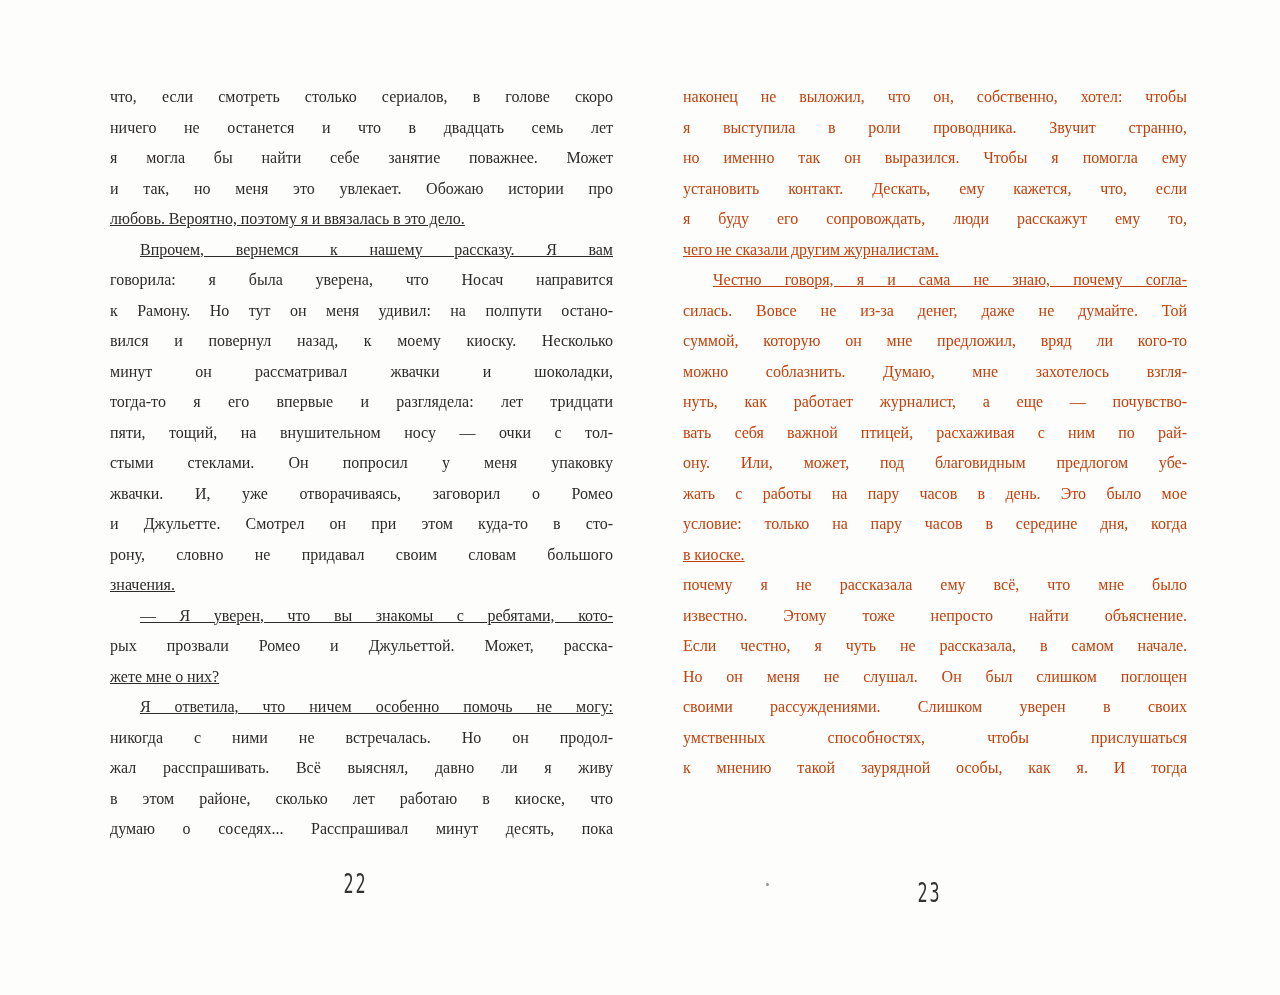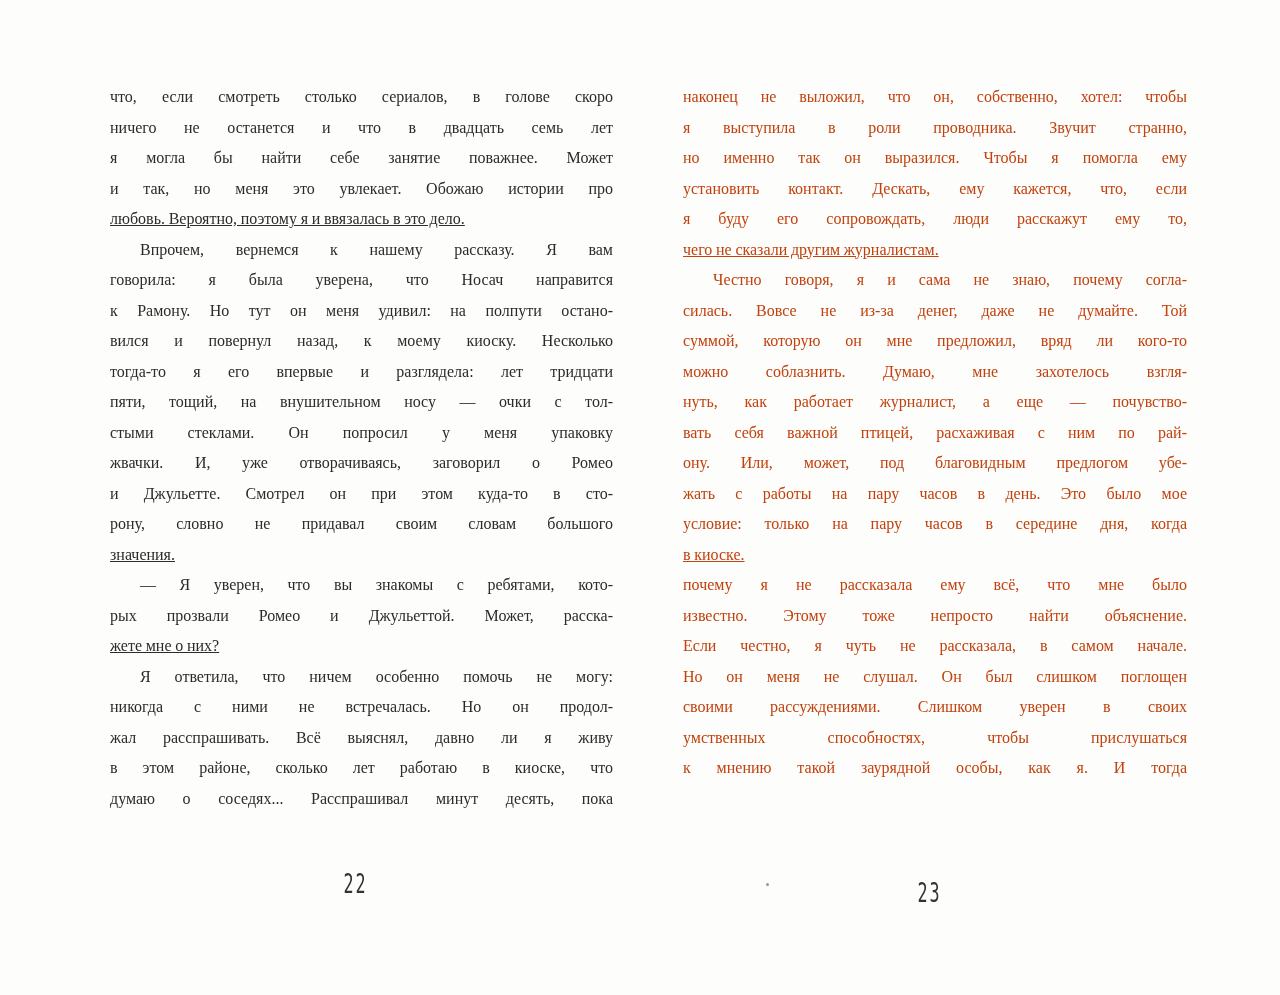--- a/index.html
+++ b/index.html
@@ -29,21 +29,21 @@
   .line {
     font-size: 16px;
     line-height: 30.5px;
     height: 30.5px;
     overflow: hidden;
     text-align: justify;
     text-align-last: justify;
     word-spacing: -0.3px;
     white-space: normal;
   }
-  .line.indent { text-indent: 30px; }
+  .line.indent { text-indent: 30px; text-decoration: underline; }
   .line.para-end { text-align-last: left; text-decoration: underline; }
   .page-number {
     position: absolute;
     width: 503px;
     text-align: center;
     font-family: "DejaVu Sans Mono", monospace;
     font-size: 27px;
     color: #35332f;
     transform: scaleX(0.62);
     letter-spacing: 3px;
@@ -68,20 +68,21 @@
   <div class="text-col left" style="color: rgb(45, 43, 40);">
       <div class="line">что, если смотреть столько сериалов, в голове скоро</div>
       <div class="line">ничего не останется и что в двадцать семь лет</div>
       <div class="line">я могла бы найти себе занятие поважнее. Может</div>
       <div class="line">и так, но меня это увлекает. Обожаю истории про</div>
       <div class="line para-end">любовь. Вероятно, поэтому я и ввязалась в это дело.</div>
       <div class="line indent">Впрочем, вернемся к нашему рассказу. Я вам</div>
       <div class="line">говорила: я была уверена, что Носач направится</div>
       <div class="line">к Рамону. Но тут он меня удивил: на полпути остано-</div>
       <div class="line">вился и повернул назад, к моему киоску. Несколько</div>
+      <div class="line">минут он рассматривал жвачки и шоколадки,</div>
       <div class="line">тогда-то я его впервые и разглядела: лет тридцати</div>
       <div class="line">пяти, тощий, на внушительном носу — очки с тол-</div>
       <div class="line">стыми стеклами. Он попросил у меня упаковку</div>
       <div class="line">жвачки. И, уже отворачиваясь, заговорил о Ромео</div>
       <div class="line">и Джульетте. Смотрел он при этом куда-то в сто-</div>
       <div class="line">рону, словно не придавал своим словам большого</div>
       <div class="line para-end">значения.</div>
       <div class="line indent">— Я уверен, что вы знакомы с ребятами, кото-</div>
       <div class="line">рых прозвали Ромео и Джульеттой. Может, расска-</div>
       <div class="line para-end">жете мне о них?</div>

